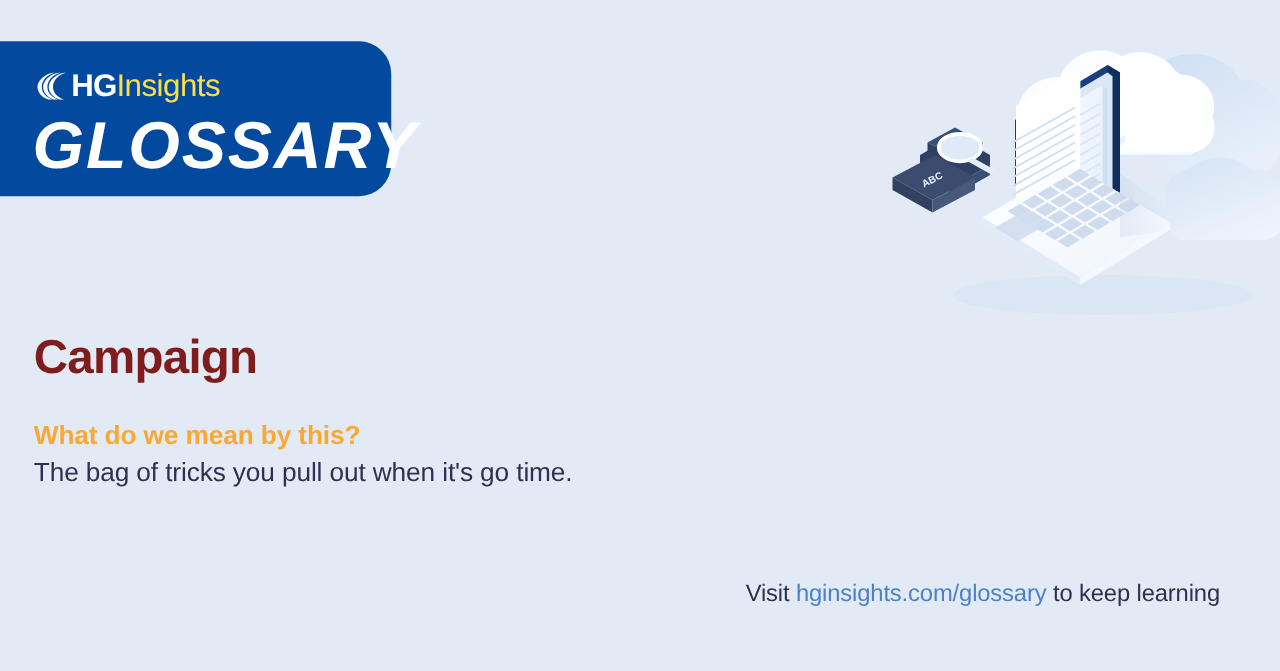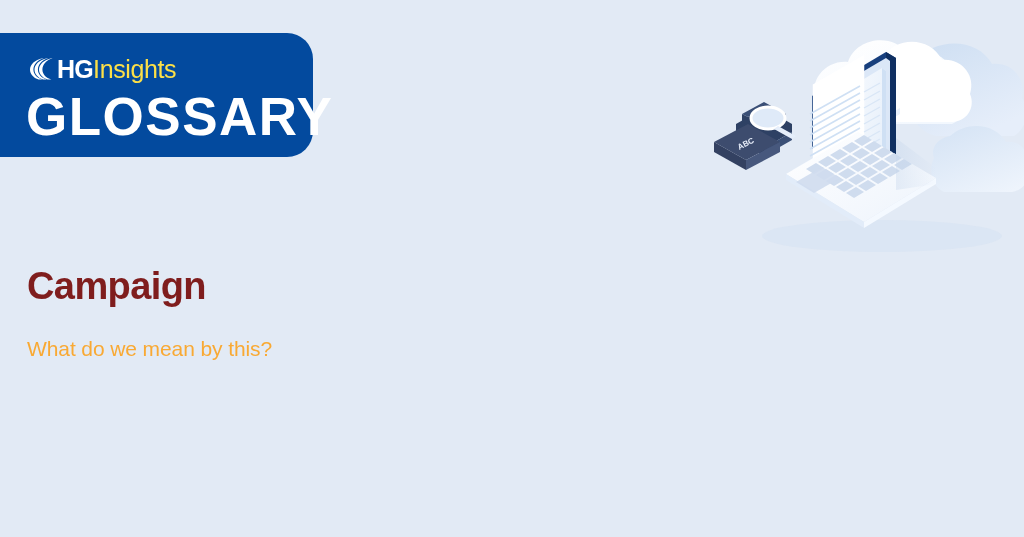--- a/index.html
+++ b/index.html
@@ -64,40 +64,41 @@
   }
   #glossary-word {
     position: absolute;
     left: 56px;
     top: 56px;
     font-size: 53px;
     font-weight: 700;
     color: #ffffff;
     letter-spacing: 1.5px;
     line-height: 56px;
+    font-style: italic;
   }
 
   
   #term-title {
     position: absolute;
     left: 27px;
     top: 264px;
     font-size: 38px;
     font-weight: 700;
     color: #7f1d1d;
     letter-spacing: -0.6px;
     line-height: 44px;
     margin: 0;
   }
   #prompt-label {
     position: absolute;
     left: 27px;
     top: 335px;
     font-size: 21px;
-    font-weight: 400;
+    font-weight: 700;
     color: #f9a933;
     line-height: 27px;
     letter-spacing: -0.1px;
   }
   #definition-text {
     position: absolute;
     left: 27px;
     top: 365px;
     font-size: 21px;
     font-weight: 400;
@@ -299,15 +300,17 @@
       </g>
 
       <path d="M196 120 L236 150 L236 166 L196 172 Z" fill="url(#gShadow)" opacity="0.5"></path>
     </svg>
   </div>
 
   <h1 id="term-title">Campaign</h1>
 
   <div id="prompt-label">What do we mean by this?</div>
 
-
+  <div id="definition-text">The bag of tricks you pull out when it's go time.</div>
+
+  <div id="footer-line"><span>Visit </span><a id="footer-link" href="#">hginsights.com/glossary</a><span> to keep learning</span></div>
 
 </div>
 
 </body></html>

